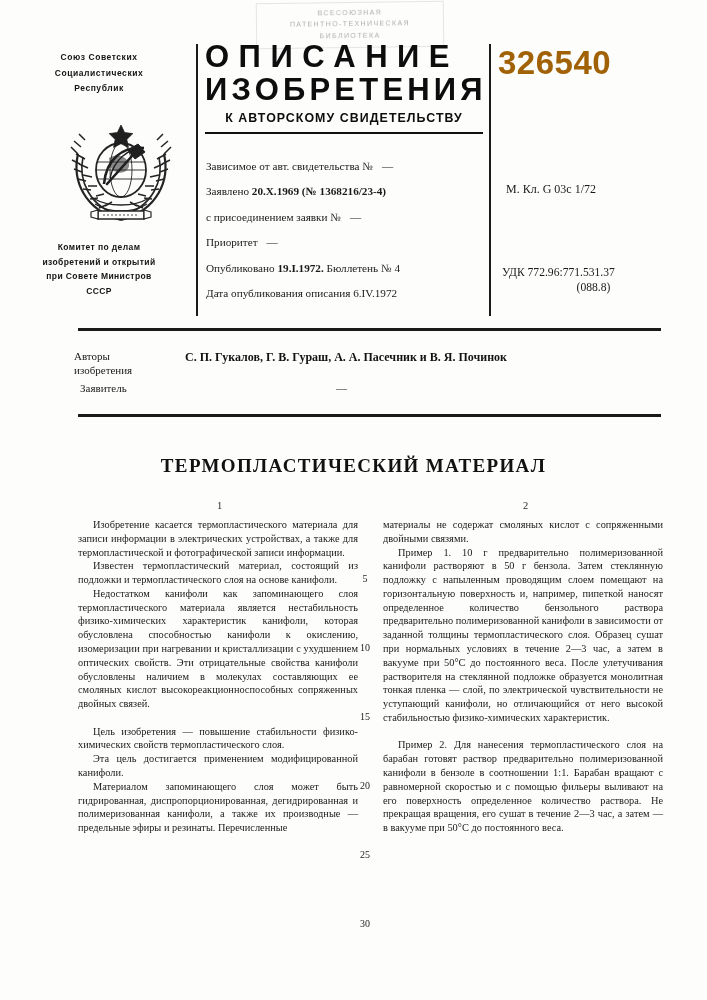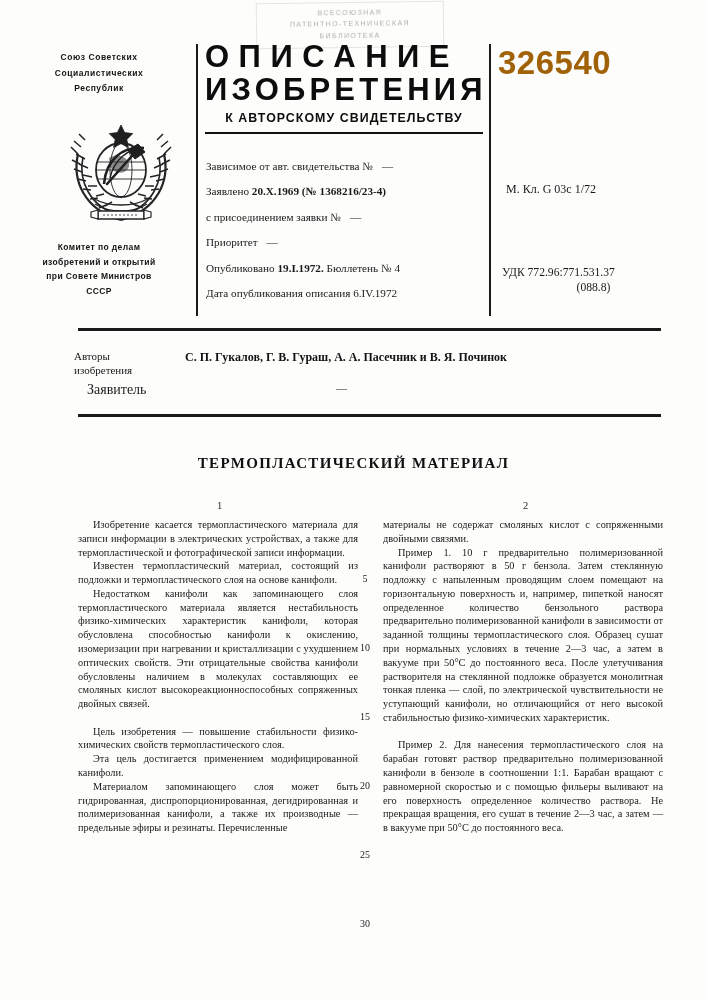--- a/index.html
+++ b/index.html
@@ -222,39 +222,39 @@
   #authors-names {
     position: absolute;
     left: 111px; top: 12px;
     font-size: 12px;
     font-weight: bold;
     white-space: nowrap;
     color: #131313;
   }
   #applicant-label {
     position: absolute;
-    left: 13px; top: 44px;
-    font-size: 14px;
+    left: 6px; top: 44px;
+    font-size: 11px;
     color: #1a1a1a;
   }
   #applicant-dash {
     position: absolute;
     left: 262px; top: 44px;
     font-size: 11px;
     color: #1a1a1a;
   }
 
   
   #doc-title {
     position: absolute;
     left: 0; top: 455px;
     width: 707px;
     text-align: center;
     font-family: "Liberation Serif", "DejaVu Serif", serif;
-    font-size: 15px;
+    font-size: 19px;
     font-weight: bold;
     letter-spacing: 1.35px;
     color: #111;
   }
 
   
   .colnum {
     position: absolute;
     top: 500px;
     font-size: 10.5px;

